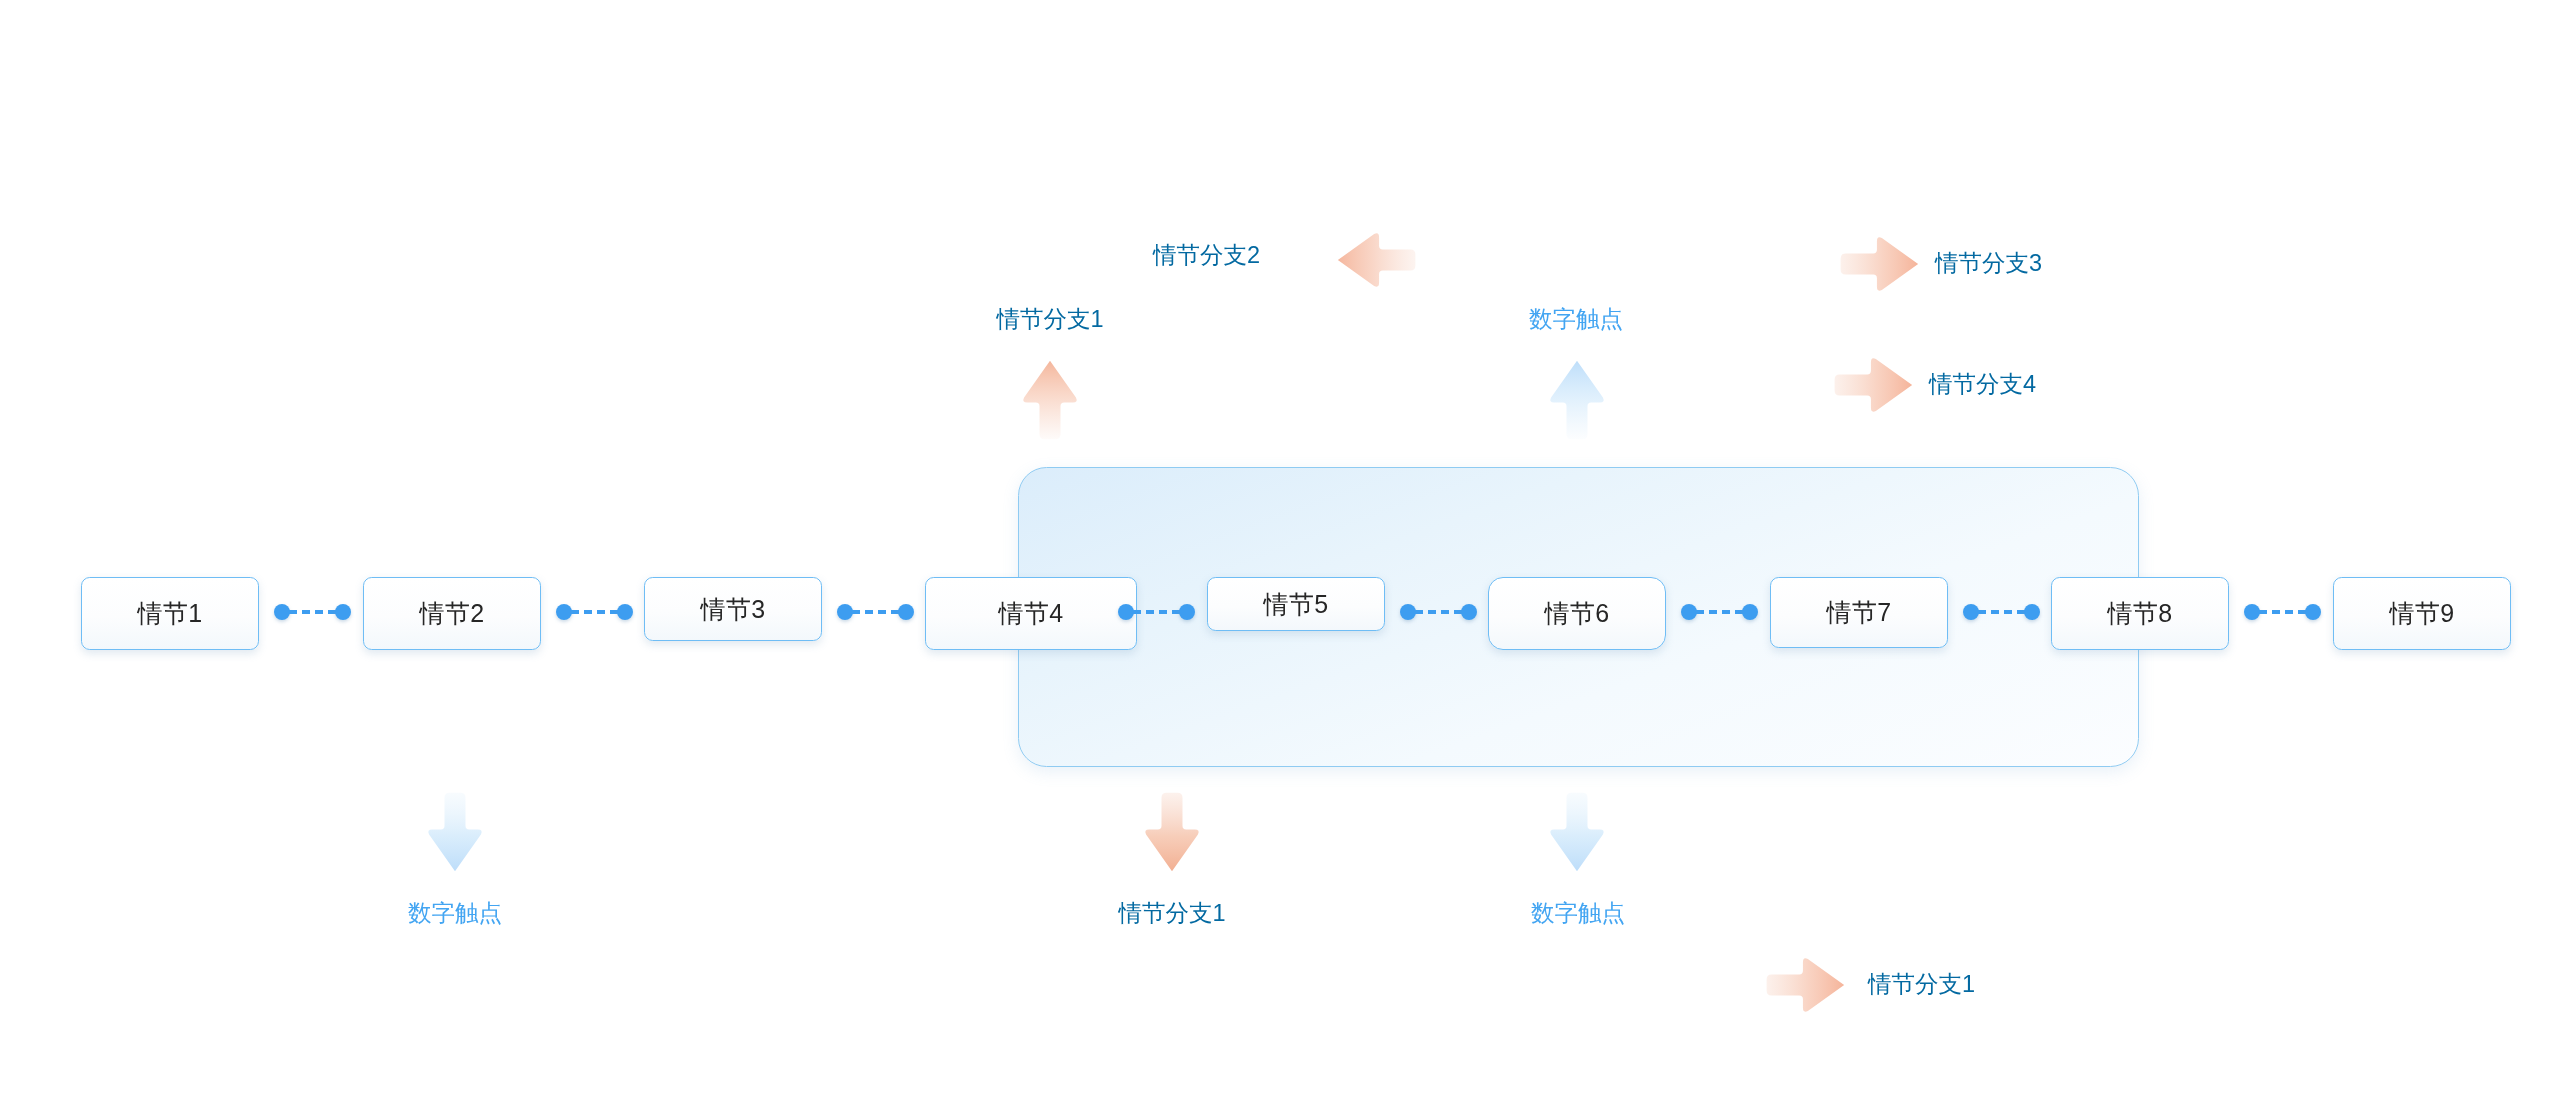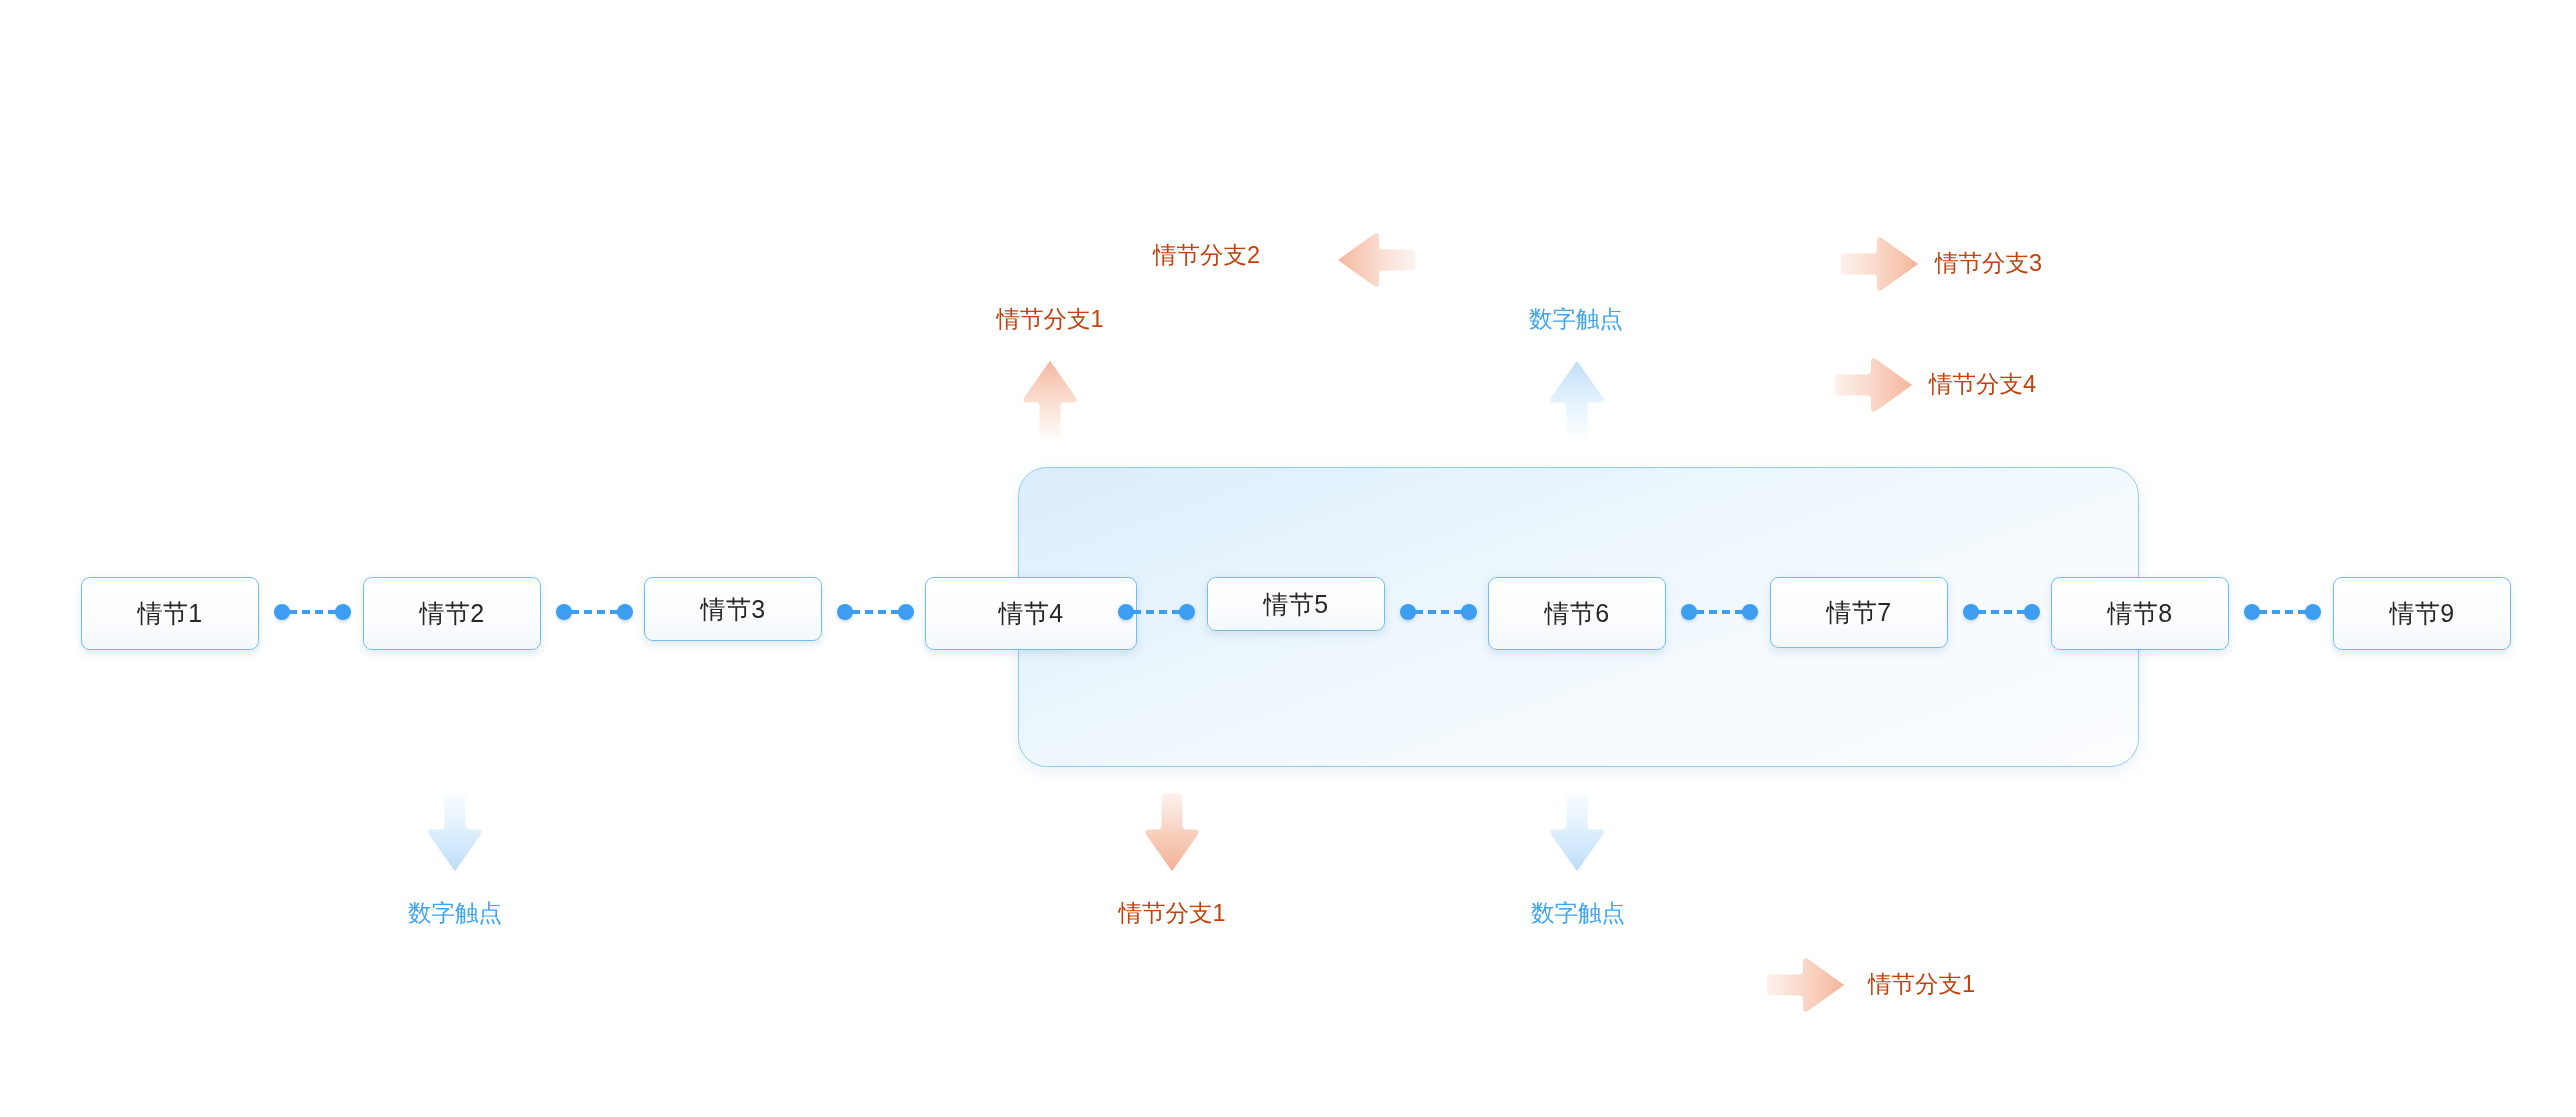--- a/index.html
+++ b/index.html
@@ -76,21 +76,21 @@
   }
   .arrow svg { display: block; width: 100%; height: 100%; }
 
   
   .flabel {
     position: absolute;
     font-size: 23.5px;
     white-space: nowrap;
     line-height: 1;
   }
-  .flabel.orange { color: #c2410c; }
+  .flabel.orange { color: #0369a1; }
   .flabel.blue   { color: #43A5F2; }
   .flabel.center { transform: translateX(-50%); }
 </style>
 </head>
 <body>
 
 <div id="canvas">
 
   <div class="group-box" style="left:1018px; top:467px; width:1121px; height:300px;"></div>
 
@@ -207,21 +207,21 @@
 
   <div class="node" style="left:1207px; top:577px; width:178px; height:54px;">
     <span class="node-label">情节5</span>
   </div>
   <div class="connector" style="left:1400px; top:604px; width:77px;">
     <span class="cdot"></span>
     <span class="cline"></span>
     <span class="cdot"></span>
   </div>
 
-  <div class="node" style="left:1488px; top:577px; width:178px; height:73px;">
+  <div class="node" style="left:1488px; top:577px; width:178px; height:73px;border-radius:15px;">
     <span class="node-label">情节6</span>
   </div>
   <div class="connector" style="left:1681px; top:604px; width:77px;">
     <span class="cdot"></span>
     <span class="cline"></span>
     <span class="cdot"></span>
   </div>
 
   <div class="node" style="left:1770px; top:577px; width:178px; height:71px;">
     <span class="node-label">情节7</span>

